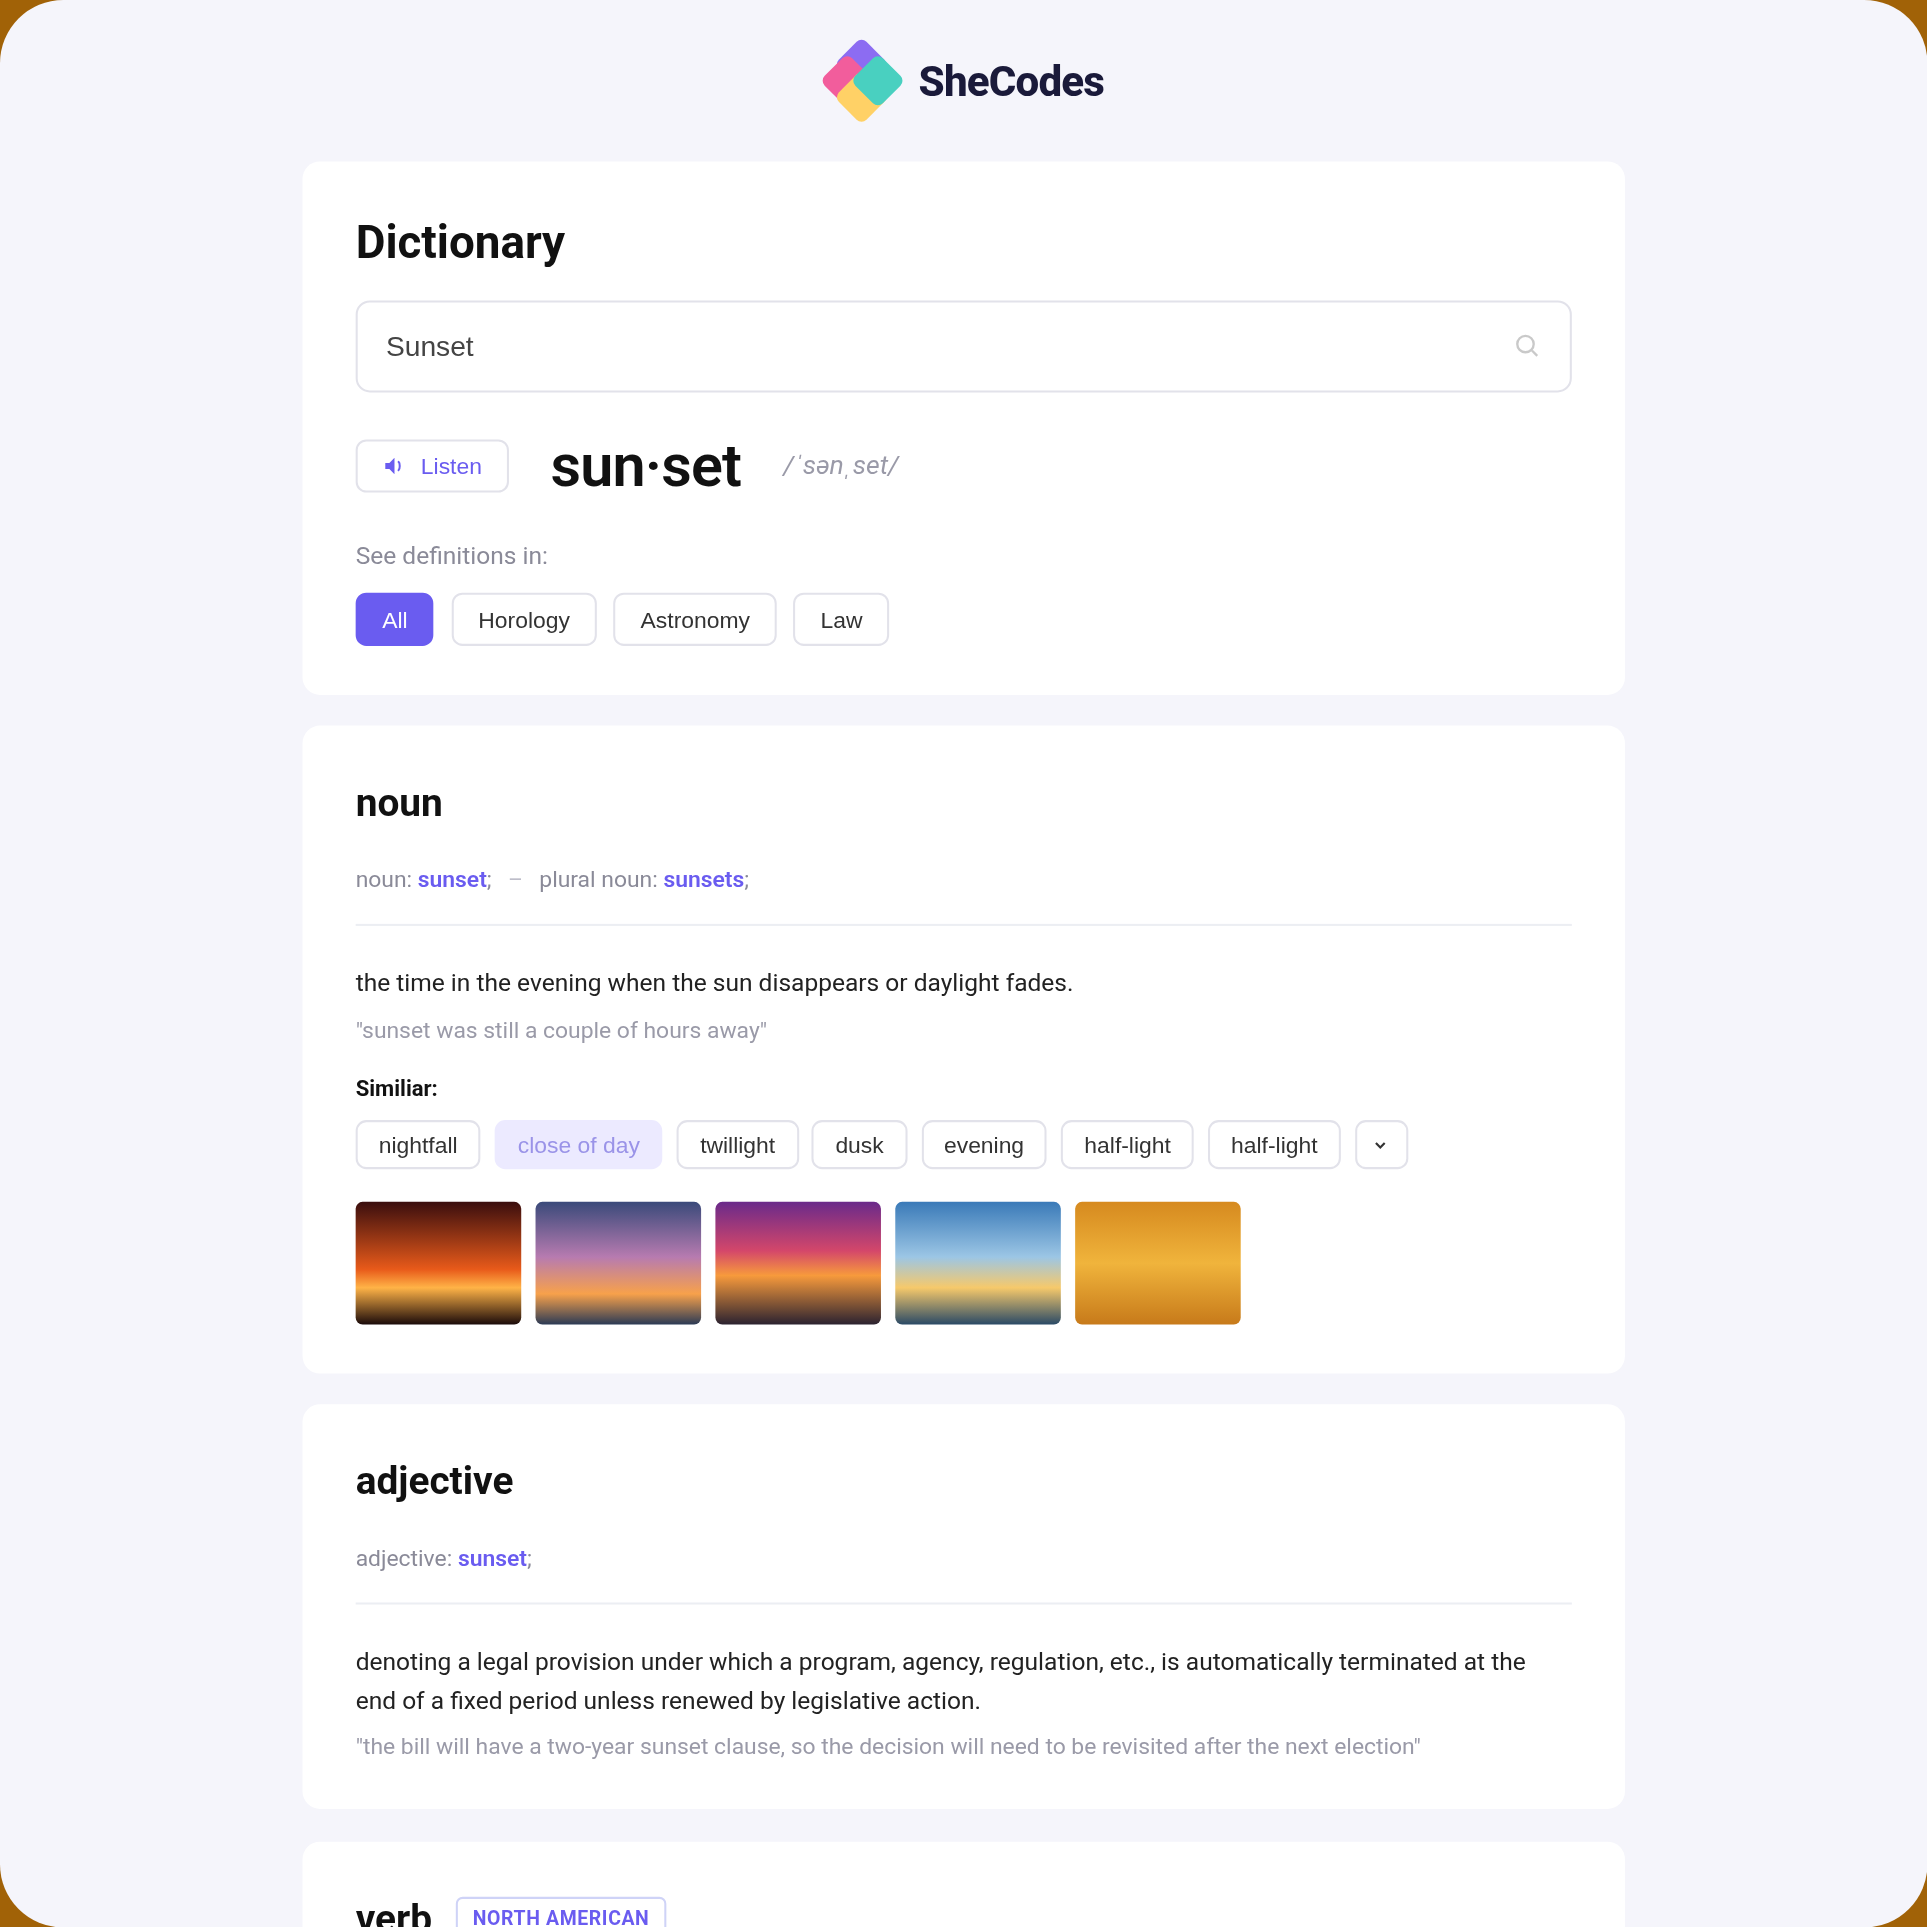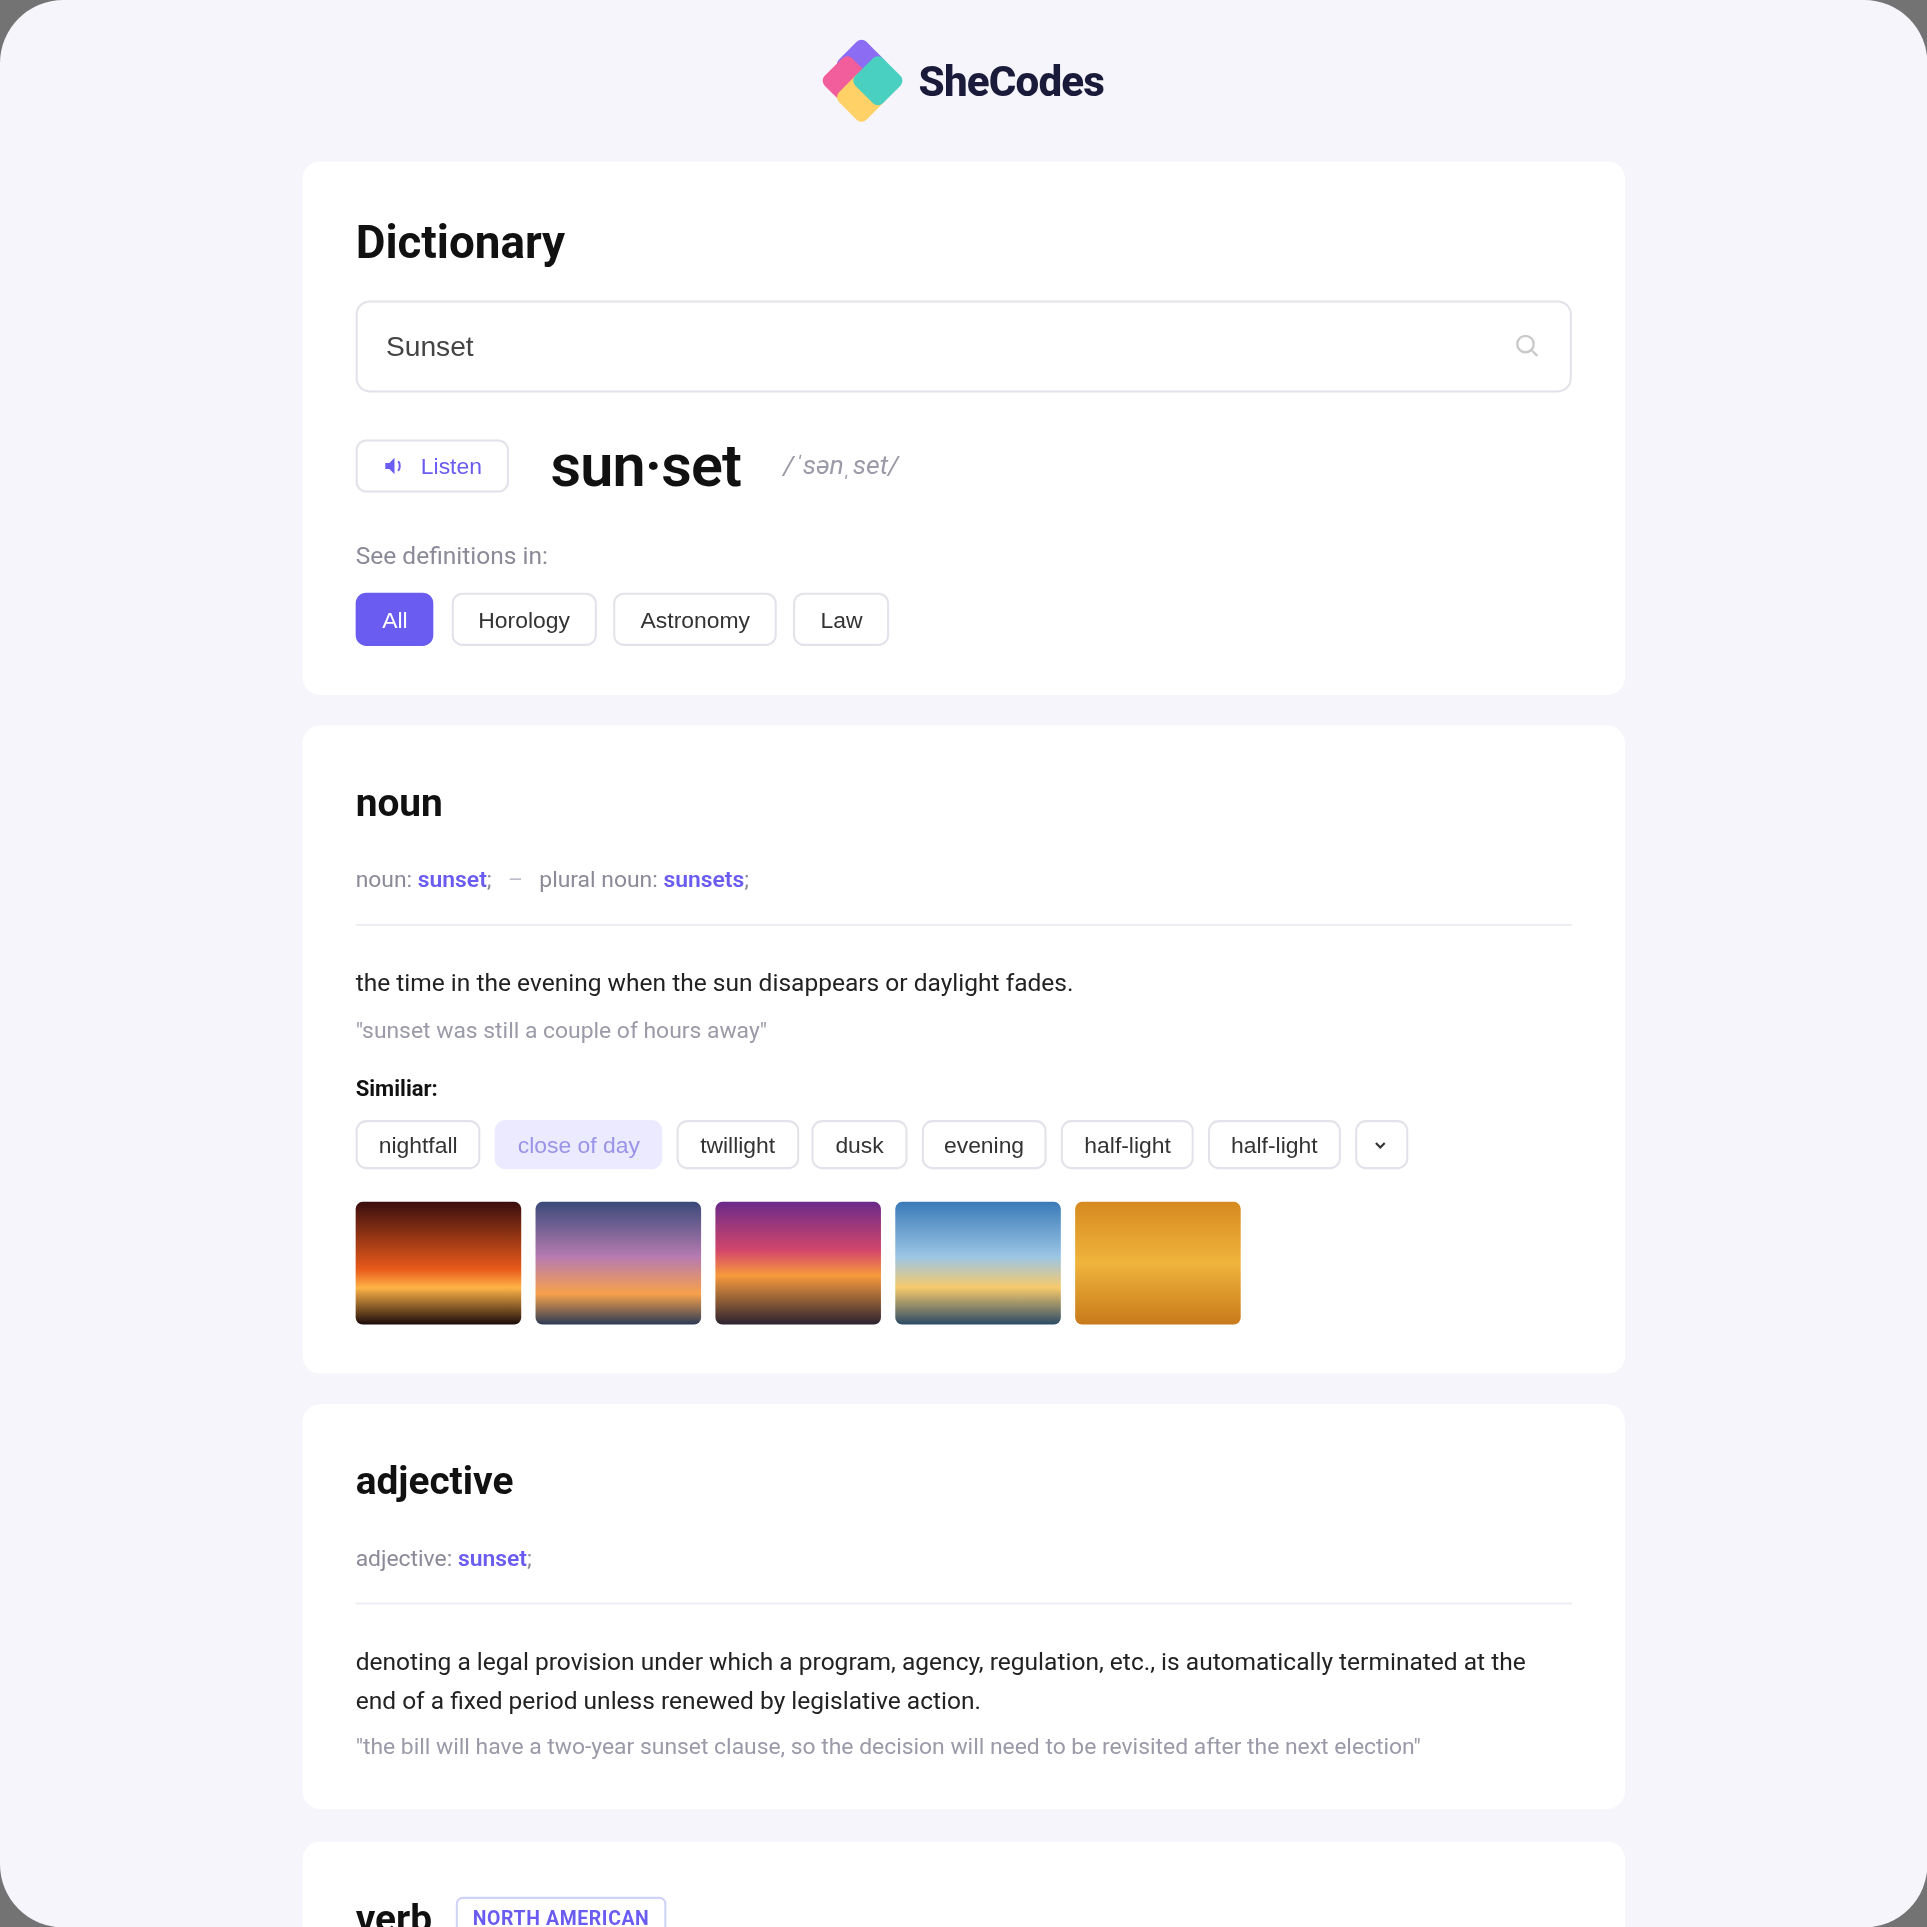--- a/index.html
+++ b/index.html
@@ -6,21 +6,21 @@
   body {
     font-family: -apple-system, BlinkMacSystemFont, "Segoe UI", Roboto, Helvetica, Arial, sans-serif;
     background: #000;
     width: 1927px;
     height: 1927px;
     overflow: hidden;
   }
   .viewport {
     width: 1927px;
     height: 1927px;
-    background: #737373;
+    background: #a16207;
     position: relative;
   }
   .inner {
     position: absolute;
     top: 0; left: 0;
     transform-origin: top left;
     transform: scale(2.044);
     width: 943px;
     height: 943px;
   }

